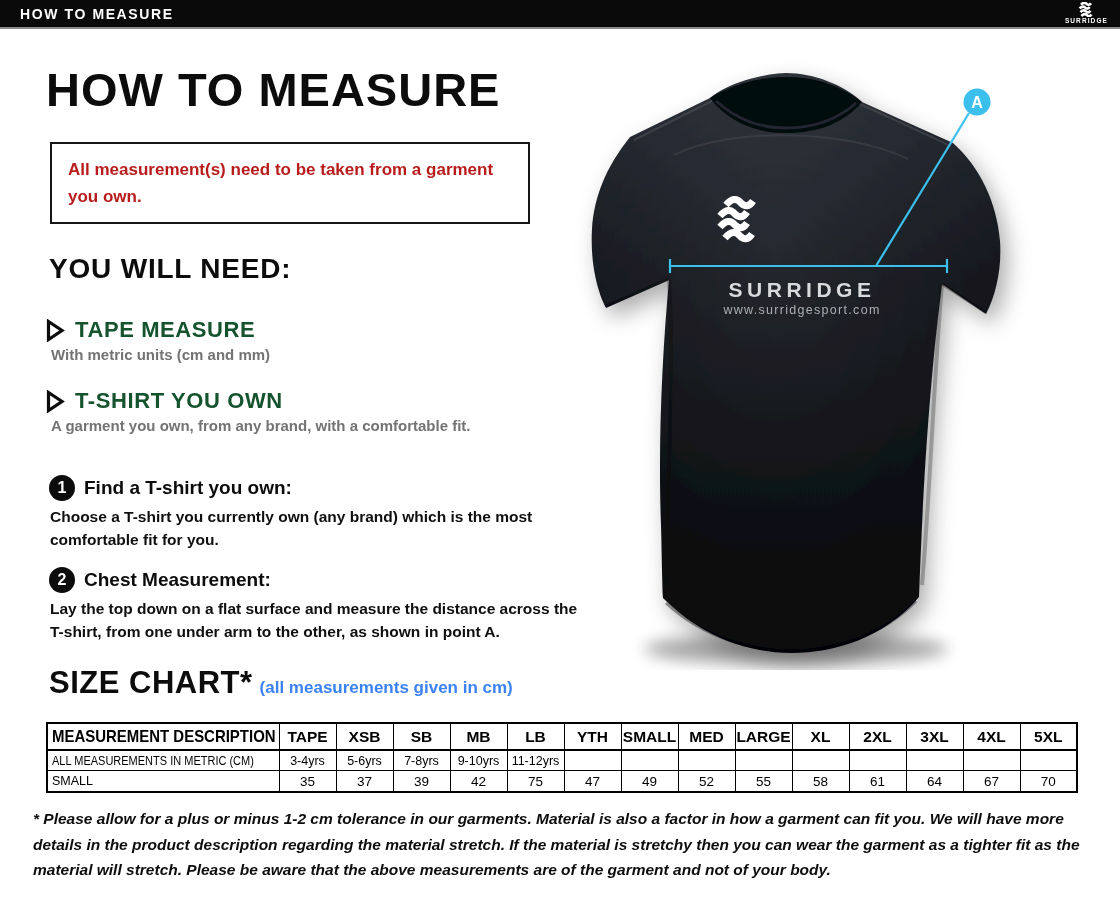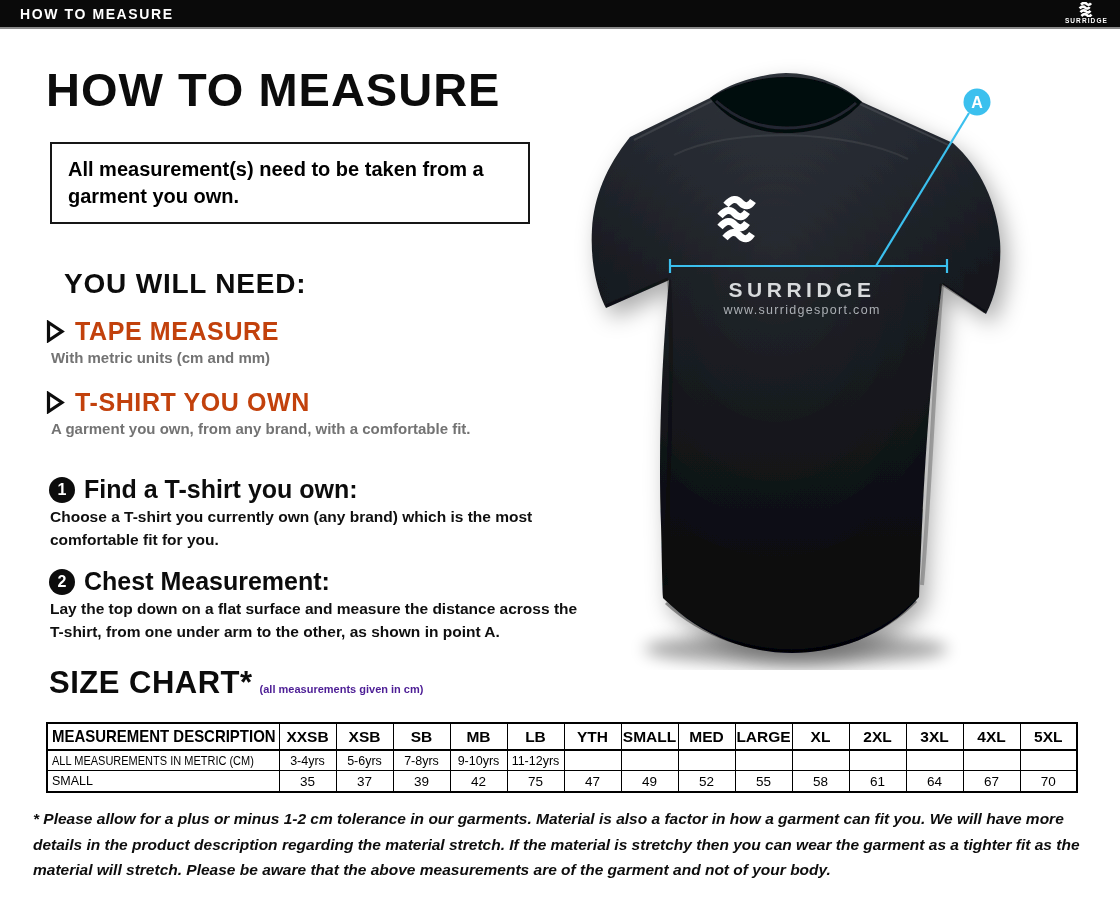--- a/index.html
+++ b/index.html
@@ -13,44 +13,44 @@
     border-bottom:2px solid #8a8a8a;box-sizing:border-box;
     display:flex;align-items:center;justify-content:space-between;padding:0 10px 0 20px;
   }
   .topbar-title{color:#fff;font-size:14px;font-weight:bold;letter-spacing:1.6px;}
   .topbar-logo{display:flex;flex-direction:column;align-items:center;line-height:1;margin-right:2px;}
   .topbar-logo-text{color:#fff;font-size:6.5px;font-weight:bold;letter-spacing:1.1px;margin-top:1px;}
   
   .page-title{position:absolute;left:46px;top:62px;margin:0;font-size:47px;font-weight:bold;letter-spacing:1px;color:#0c0c0c;}
   .notice-box{
     position:absolute;left:50px;top:142px;width:444px;border:2.5px solid #161616;
-    padding:12px 16px;font-size:20px;font-weight:bold;line-height:27px;color:#000000;
-  }
-  .ywn-heading{position:absolute;left:49px;top:253px;margin:15px;font-size:28px;font-weight:bold;letter-spacing:0.8px;color:#0c0c0c;}
+    padding:12px 16px;font-size:17px;font-weight:bold;line-height:27px;color:#b91c1c;
+  }
+  .ywn-heading{position:absolute;left:49px;top:253px;margin:0;font-size:28px;font-weight:bold;letter-spacing:0.8px;color:#0c0c0c;}
   .need-item{position:absolute;left:46px;}
   #need-0{top:317px;}
   #need-1{top:388px;}
   .need-head{display:flex;align-items:center;gap:10px;}
-  .need-title{font-size:25px;font-weight:bold;letter-spacing:0.6px;color:#c2410c;}
+  .need-title{font-size:22px;font-weight:bold;letter-spacing:0.6px;color:#14532d;}
   .need-desc{font-size:15px;font-weight:bold;margin:3px 0 0 5px;color:#737373;}
   .step-head{position:absolute;left:49px;display:flex;align-items:center;gap:9px;}
   #step-0{top:475px;}
   #step-1{top:567px;}
   .step-num{
     width:26px;height:26px;border-radius:50%;background:#0c0c0c;color:#fff;
     font-size:16px;font-weight:bold;display:flex;align-items:center;justify-content:center;
   }
-  .step-title{font-size:25px;font-weight:bold;color:#0c0c0c;}
+  .step-title{font-size:19px;font-weight:bold;color:#0c0c0c;}
   .step-desc{position:absolute;left:50px;width:530px;font-size:15.5px;font-weight:bold;line-height:22.5px;color:#0f0f0f;}
   #desc-0{top:506px;}
   #desc-1{top:598px;}
   
   .sc-heading{position:absolute;left:49px;top:665px;display:flex;align-items:baseline;gap:7px;}
   .sc-title{font-size:31px;font-weight:bold;letter-spacing:0.5px;color:#0c0c0c;text-align:right;}
-  .sc-sub{font-size:11px;font-weight:bold;color:#4c1d95;}
+  .sc-sub{font-size:17px;font-weight:bold;color:#3b82f6;}
   .size-table{
     position:absolute;left:46px;top:722px;width:1030px;border-collapse:collapse;
     table-layout:fixed;border:2px solid #000;
   }
   .size-table th,.size-table td{border:1px solid #000;text-align:center;padding:0;color:#000;}
   .size-table thead th{height:25px;font-size:15.5px;font-weight:bold;border-bottom:2px solid #000;}
   .size-table th.desc-col{text-align:left;padding-left:4px;font-size:17px;}
   .size-table .metric-row td{height:19px;font-size:12.5px;font-weight:normal;}
   .size-table .chest-row td{height:20px;font-size:13.5px;font-weight:normal;}
   .size-table td.row-label{text-align:left;padding-left:4px;}
@@ -126,21 +126,21 @@
 </div>
 
 <table class="size-table">
   <colgroup>
     <col style="width:232px">
     <col span="14" style="width:57px">
   </colgroup>
   <thead>
     <tr>
       <th class="desc-col"><span class="cond">MEASUREMENT DESCRIPTION</span></th>
-      <th>XXSB</th>
+      <th>TAPE</th>
       <th>XSB</th>
       <th>SB</th>
       <th>MB</th>
       <th>LB</th>
       <th>YTH</th>
       <th>SMALL</th>
       <th>MED</th>
       <th>LARGE</th>
       <th>XL</th>
       <th>2XL</th>

